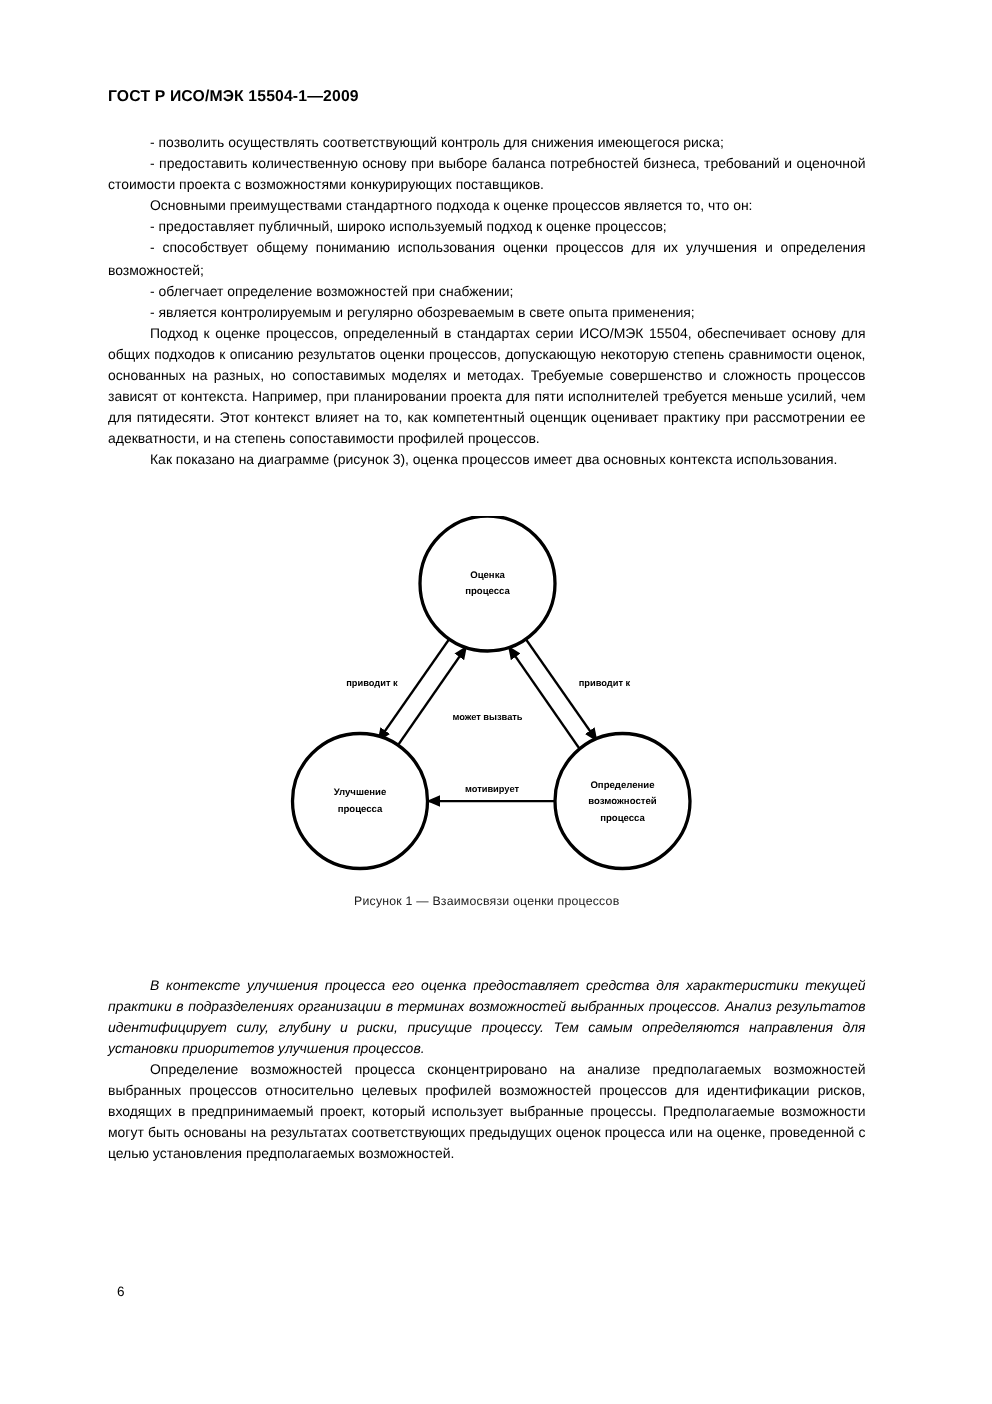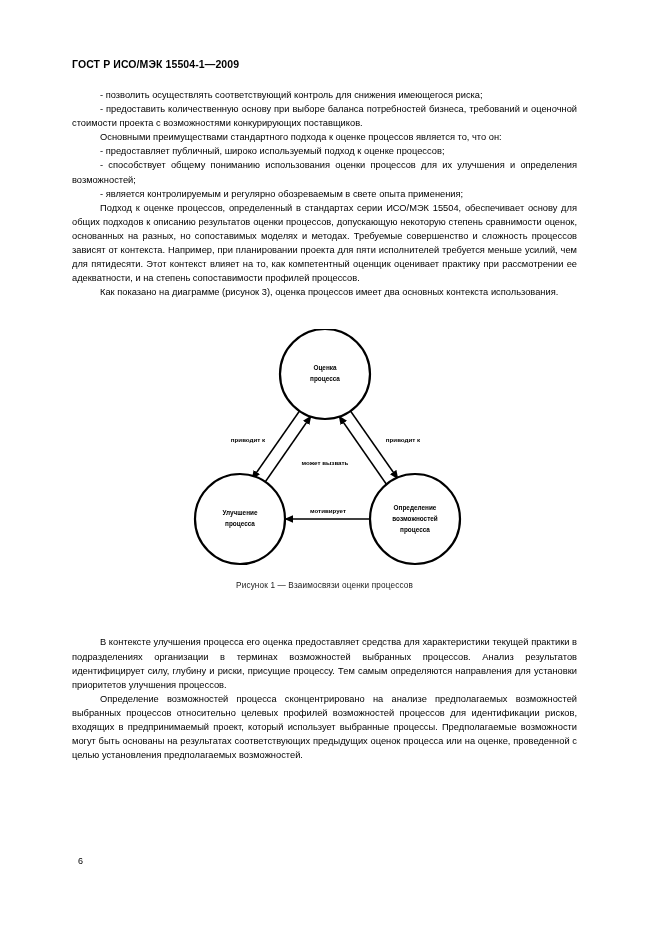--- a/index.html
+++ b/index.html
@@ -83,20 +83,21 @@
   }
   .edge-label {
     font-size: 6.2px;
     font-weight: bold;
     fill: #000;
     text-anchor: middle;
     font-family: "Liberation Sans", sans-serif;
   }
   .tail-para {
     margin-top: 26px;
+    font-style: italic;
   }
   .page-number {
     position: absolute;
     left: 78px;
     top: 856px;
     font-size: 9px;
   }
 </style>
 </head>
 <body>
@@ -105,20 +106,21 @@
 
   <div class="content">
 
     <div class="doc-header">ГОСТ Р ИСО/МЭК 15504-1—2009</div>
 
     <p class="para dash">- позволить осуществлять соответствующий контроль для снижения имеющегося риска;</p>
     <p class="para dash">- предоставить количественную основу при выборе баланса потребностей бизнеса, требований и оценочной стоимости проекта с возможностями конкурирующих поставщиков.</p>
     <p class="para indent">Основными преимуществами стандартного подхода к оценке процессов является то, что он:</p>
     <p class="para dash">- предоставляет публичный, широко используемый подход к оценке процессов;</p>
     <p class="para dash">- способствует общему пониманию использования оценки процессов для их улучшения и определения возможностей;</p>
+    <p class="para dash">- облегчает определение возможностей при снабжении;</p>
     <p class="para dash">- является контролируемым и регулярно обозреваемым в свете опыта применения;</p>
 
     <p class="para indent">Подход к оценке процессов, определенный в стандартах серии ИСО/МЭК 15504, обеспечивает основу для общих подходов к описанию результатов оценки процессов, допускающую некоторую степень сравнимости оценок, основанных на разных, но сопоставимых моделях и методах. Требуемые совершенство и сложность процессов зависят от контекста. Например, при планировании проекта для пяти исполнителей требуется меньше усилий, чем для пятидесяти. Этот контекст влияет на то, как компетентный оценщик оценивает практику при рассмотрении ее адекватности, и на степень сопоставимости профилей процессов.</p>
 
 
     <p class="para indent">Как показано на диаграмме (рисунок 3), оценка процессов имеет два основных контекста использования.</p>
 
     <div class="figure">
       <svg width="300" height="250" viewBox="0 0 300 250">
         <defs>

